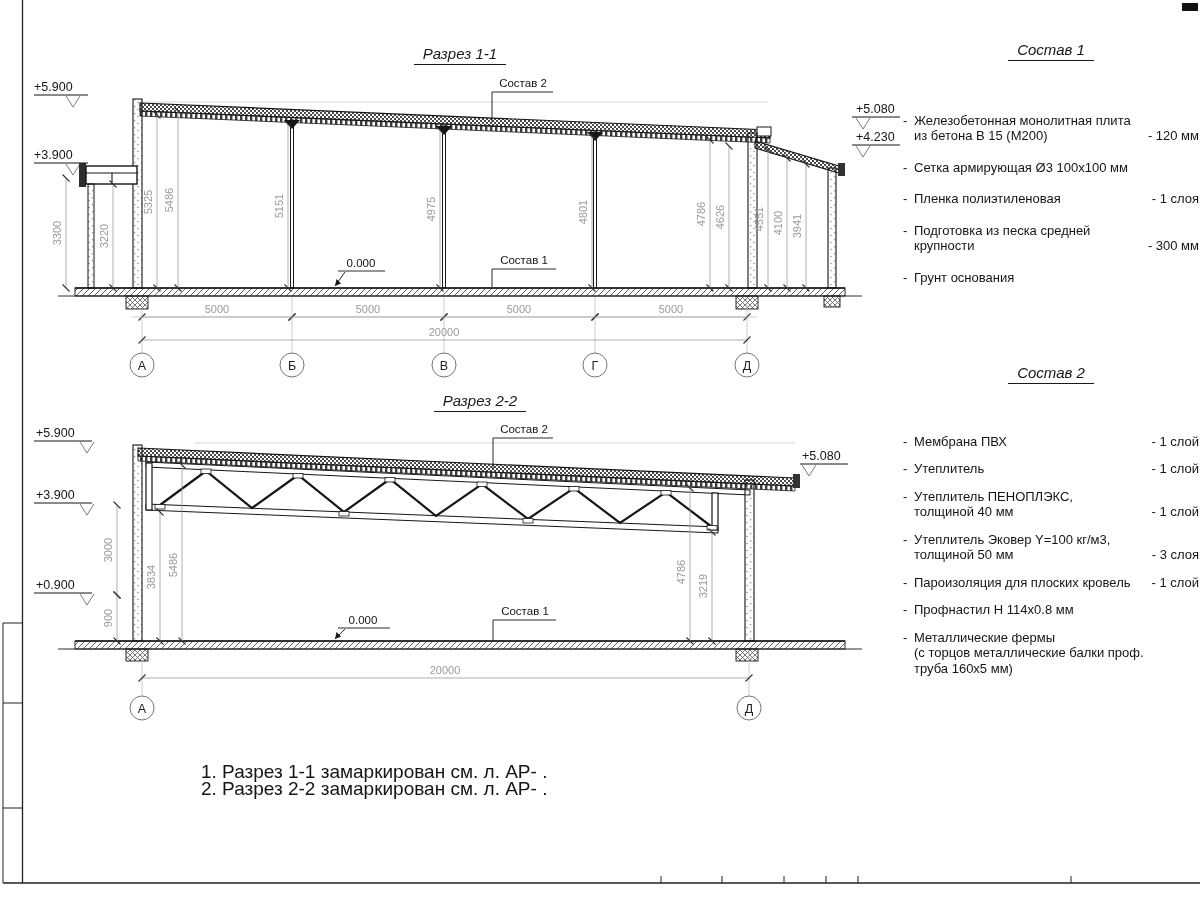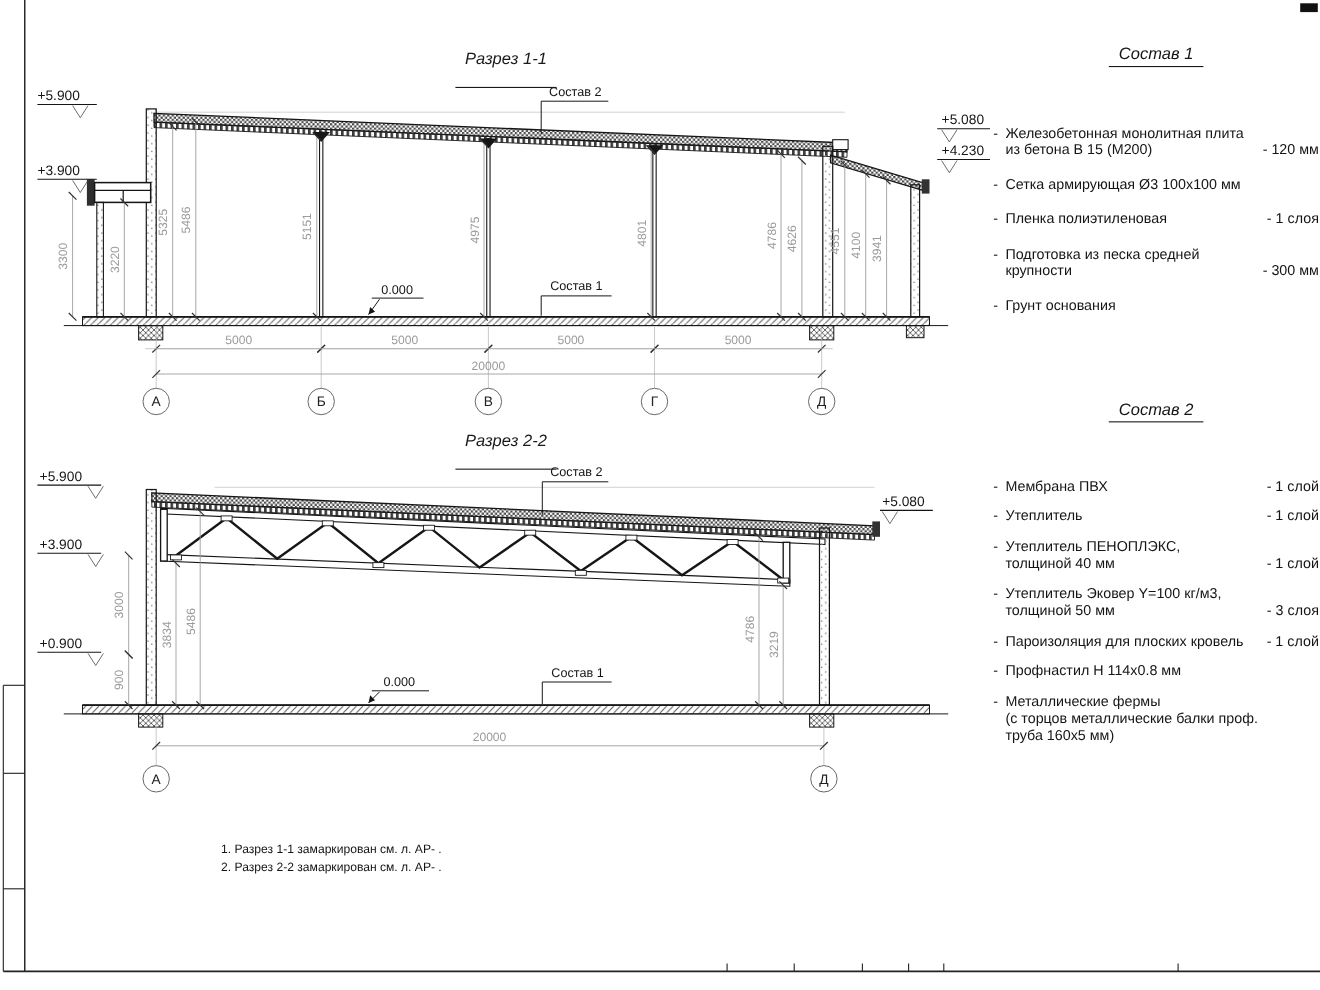--- a/index.html
+++ b/index.html
@@ -1,33 +1,33 @@
 <!DOCTYPE html>
 <html><head>
 <meta charset="utf-8">
 <style>
   html,body{margin:0;padding:0;background:#e8e8e8}
   .sheet{position:relative;width:1200px;height:900px;background:#ffffff;
          font-family:"Liberation Sans",sans-serif;color:#111;overflow:hidden}
   svg.draw{position:absolute;left:0;top:0}
   .sec-title{position:absolute;font-style:italic;font-size:15px;text-align:center;
-             border-bottom:1.4px solid #1a1a1a;padding-bottom:17px;color:#1a1a1a}
+             border-bottom:1.4px solid #1a1a1a;padding-bottom:2px;color:#1a1a1a}
   .list{position:absolute;left:903px;width:296px;font-size:13px;line-height:15.5px;color:#151515}
   .list .hd{font-style:italic;font-size:15px;text-align:center;border-bottom:1.4px solid #1a1a1a;
             padding-bottom:2px;width:86px;margin:0 auto}
   .items1{margin-top:52px}
   .items2{margin-top:50px}
   .row{display:flex;align-items:flex-end}
   .items1 .row{margin-bottom:16px}
   .items2 .row{margin-bottom:12px}
   .nm{display:flex;flex:1}
   .dash{width:11px;flex:none}
   .nmt{white-space:pre-line;flex:1}
   .val{white-space:nowrap;padding-left:5px}
-  .notes{position:absolute;left:201px;top:764px;font-size:11px;line-height:16.5px;color:#151515}
+  .notes{position:absolute;left:201px;top:764px;font-size:19px;line-height:16.5px;color:#151515}
   
   text{font-family:"Liberation Sans",sans-serif}
   .dt{fill:#9b9b9b;font-size:11px}
   .bt{fill:#151515;font-size:11.5px}
   .et{fill:#151515;font-size:12.5px}
   .ax{fill:#222;font-size:12.5px}
   .dim{stroke:#9b9b9b;stroke-width:0.8}
   .ext{stroke:#b9b9b9;stroke-width:0.7}
   .hair{stroke:#c4c4c4;stroke-width:0.7}
   .s1l{stroke:#161616;stroke-width:1.1;fill:none}
@@ -310,21 +310,21 @@
       <line x1="493" y1="620" x2="493" y2="640" stroke="#151515" stroke-width="0.9"></line>
       <text class="bt" x="363" y="624" text-anchor="middle">0.000</text>
       <line x1="338" y1="628" x2="390" y2="628" stroke="#151515" stroke-width="0.9"></line>
       <line x1="345" y1="629" x2="335" y2="639" stroke="#151515" stroke-width="0.9"></line>
       <path d="M335,639 l1.5,-7 l4.5,4.5 z" fill="#151515"></path>
     </g>
   </g>
 </svg>
 
 <div class="sec-title" style="left:414px;top:45px;width:92px">Разрез 1-1</div>
-<div class="sec-title" style="left:414px;top:392px;width:92px">Разрез 2-2</div>
+<div class="sec-title" style="left:434px;top:392px;width:92px">Разрез 2-2</div>
 
 <div class="list" style="top:42px">
   <div class="hd">Состав 1</div>
   <div class="items1">
     <div class="row">
       <div class="nm">
             <span class="dash">-</span>
             <span class="nmt">Железобетонная  монолитная плита
 из бетона В 15 (М200)</span>
           </div>

